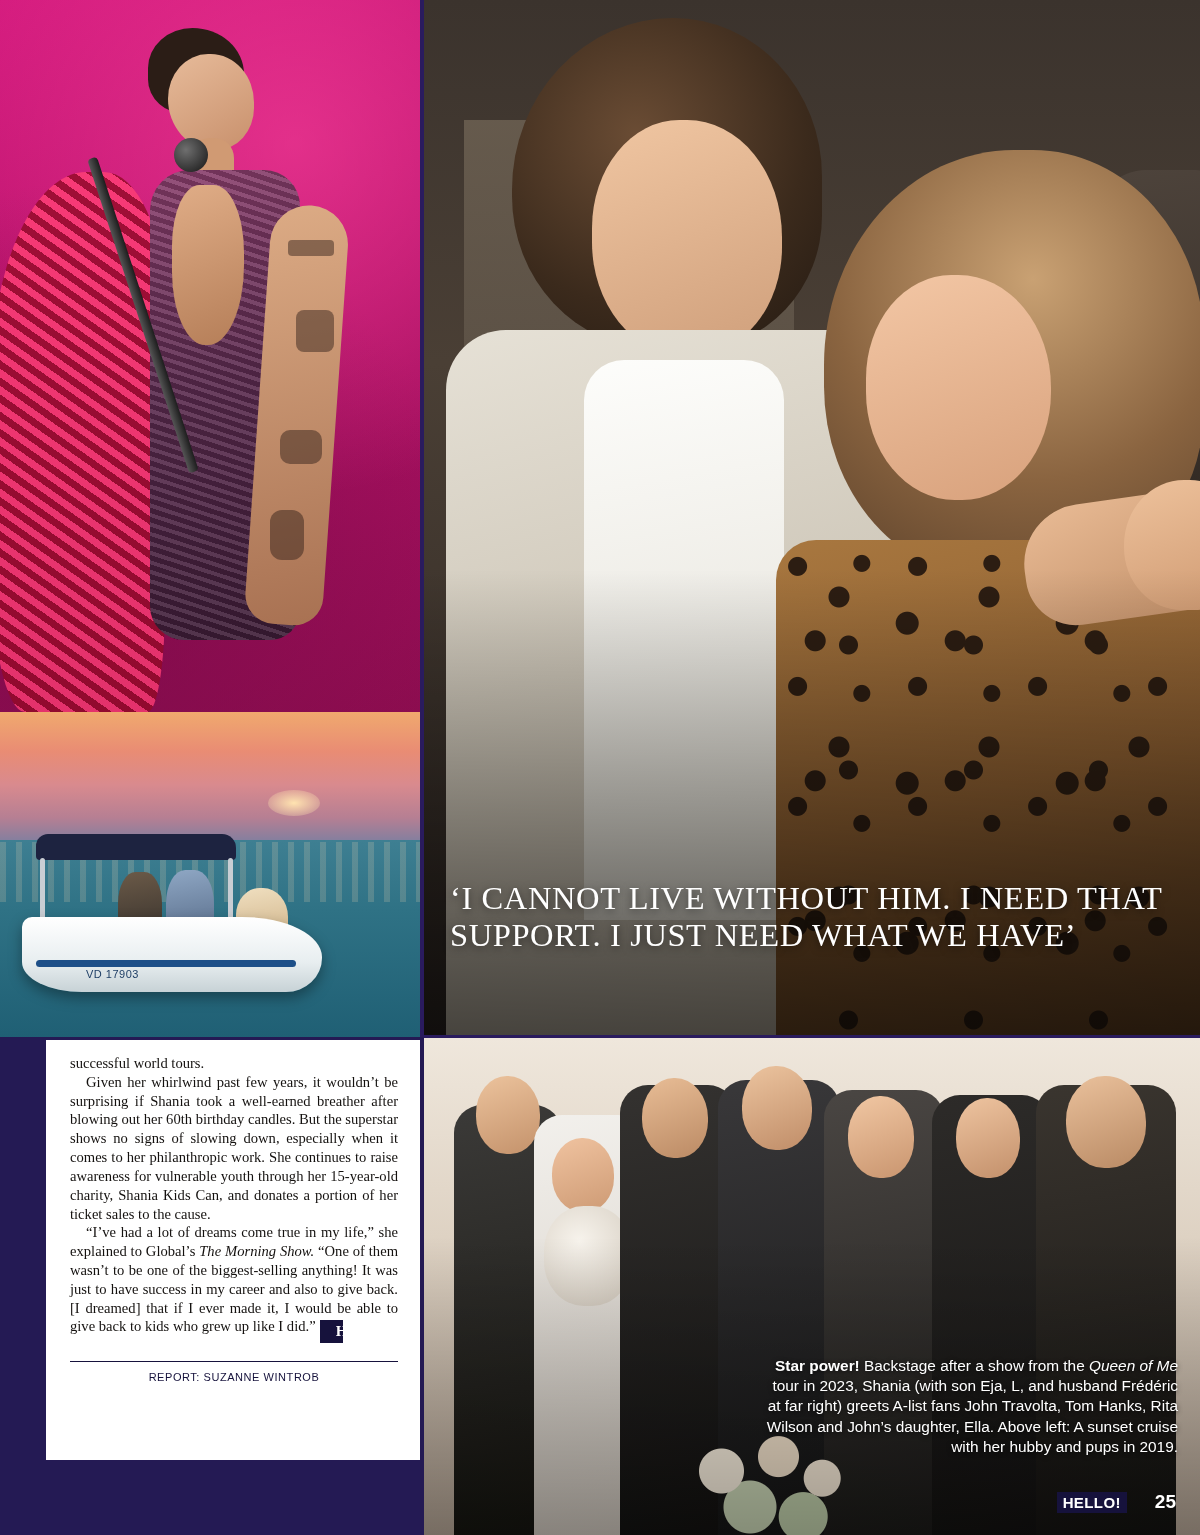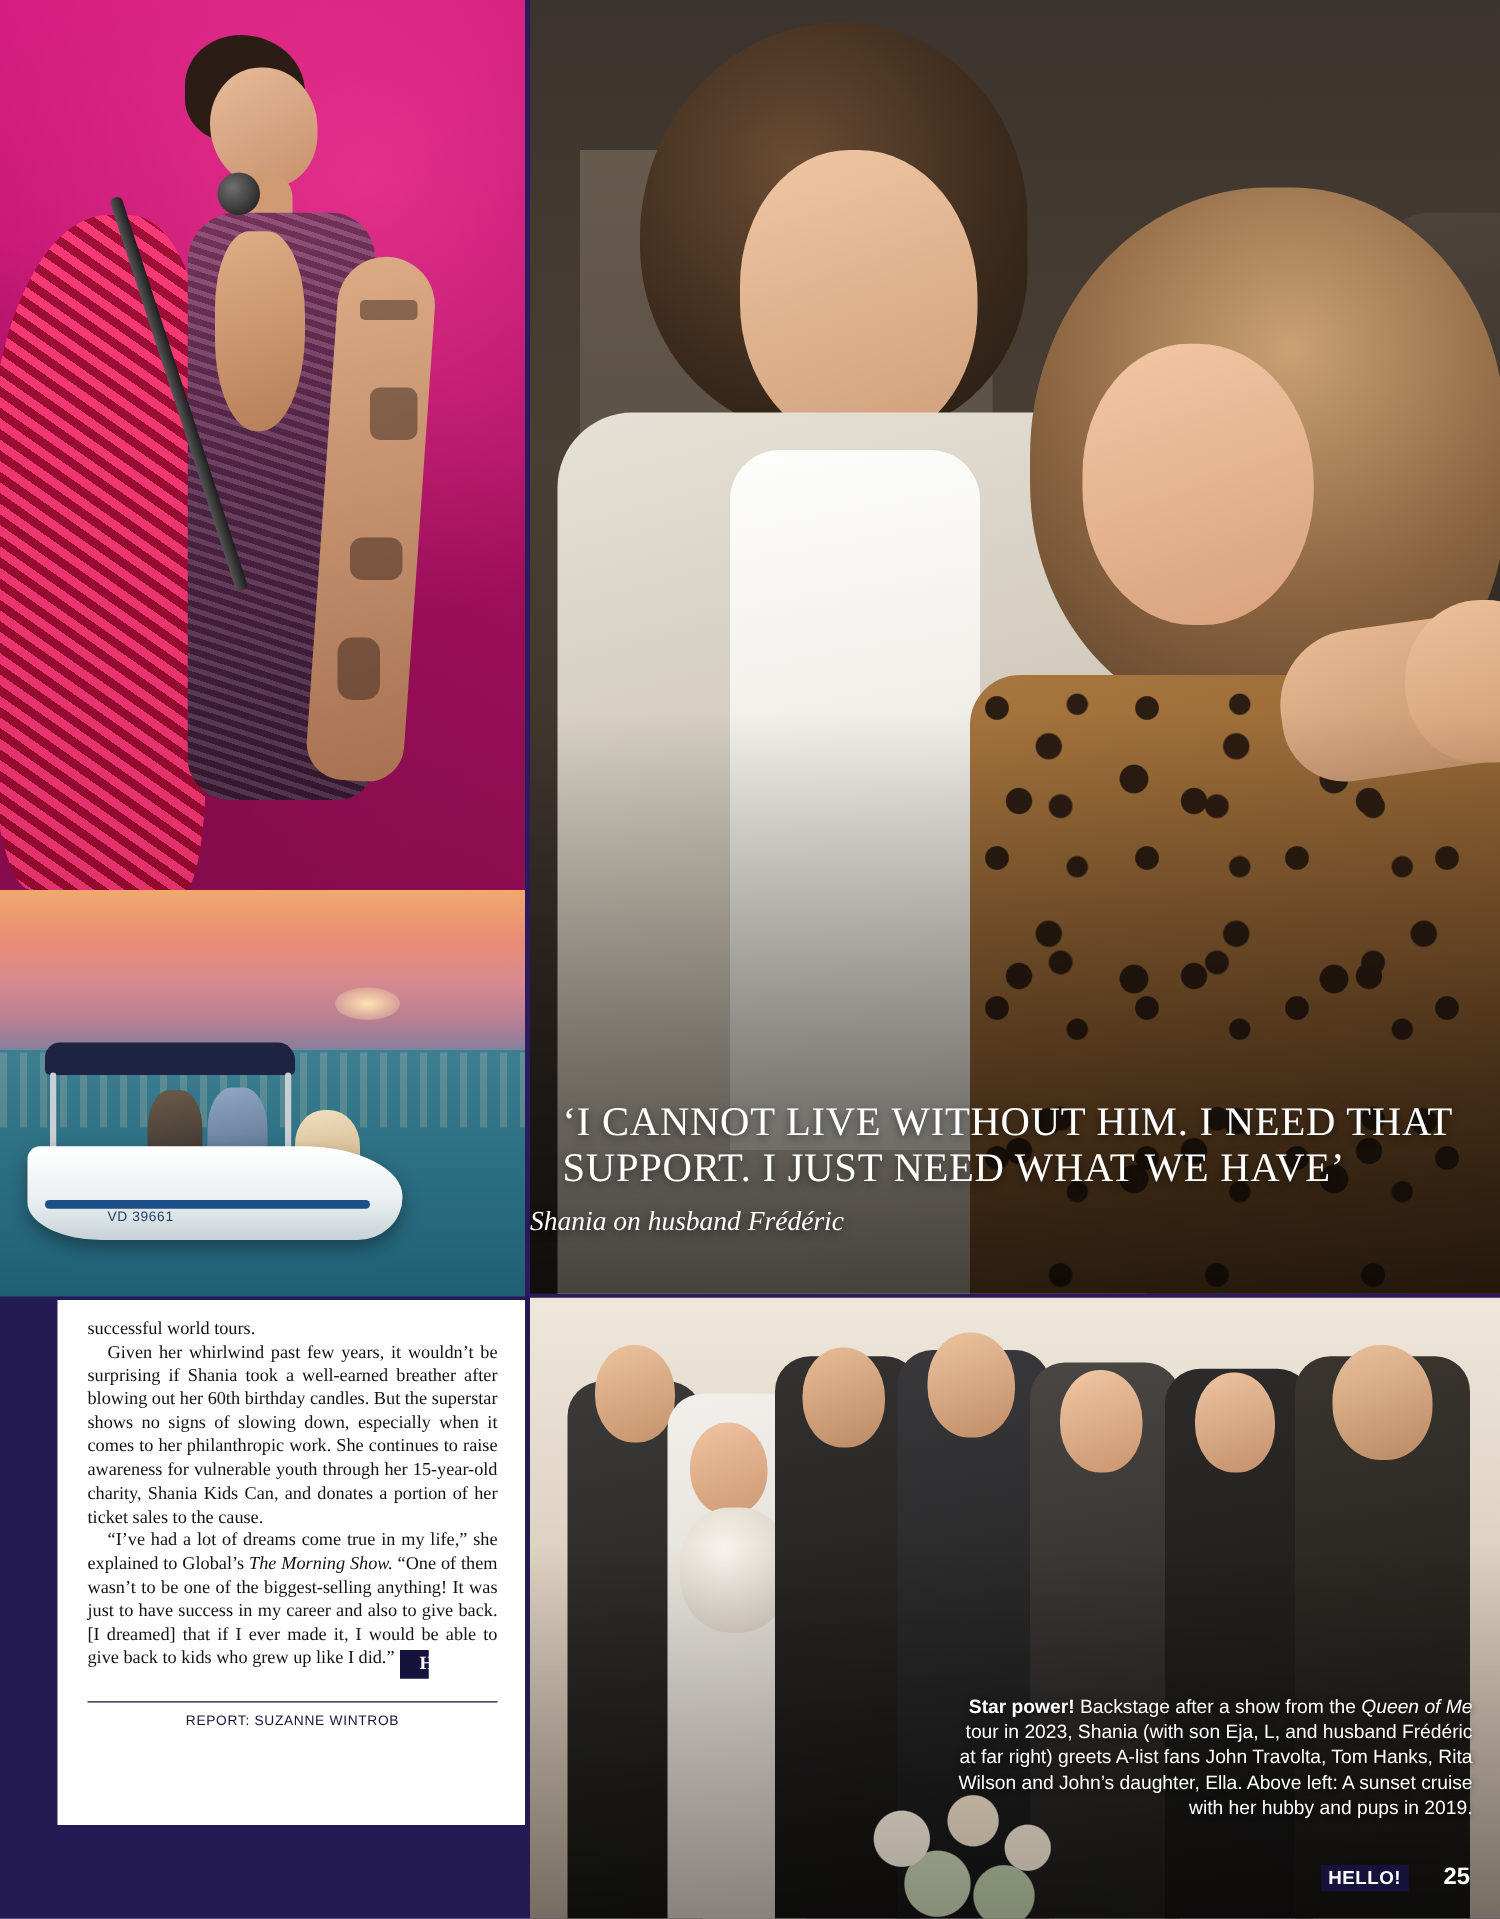--- a/index.html
+++ b/index.html
@@ -455,21 +455,21 @@
       <div class="boat-sea"></div>
       <div class="sea-shimmer"></div>
       <div class="boat-canopy"></div>
       <div class="canopy-leg" style="left:40px; top:146px;"></div>
       <div class="canopy-leg" style="left:228px; top:146px;"></div>
       <div class="boat-person" style="left:118px; top:160px; width:44px; height:78px; background:linear-gradient(170deg,#6b5a48,#2f2b28);"></div>
       <div class="boat-person" style="left:166px; top:158px; width:48px; height:84px; background:linear-gradient(170deg,#8fa7c4,#4b5f7c);"></div>
       <div class="boat-dog"></div>
       <div class="boat-hull"></div>
       <div class="boat-stripe"></div>
-      <div class="boat-reg">VD 39661</div>
+      <div class="boat-reg">VD 17903</div>
     </div>
 
     <div class="article">
       <p class="first">successful world tours.</p>
       <p>Given her whirlwind past few years, it wouldn’t be surprising if Shania took a well-earned breather after blowing out her 60th birthday candles. But the superstar shows no signs of slowing down, especially when it comes to her philanthropic work. She continues to raise awareness for vulnerable youth through her 15-year-old charity, Shania Kids Can, and donates a portion of her ticket sales to the cause.</p>
       <p><span>“I’ve had a lot of dreams come true in my life,” she explained to Global’s </span><i>The Morning Show.</i><span> “One of them wasn’t to be one of the biggest-selling anything! It was just to have success in my career and also to give back. [I dreamed] that if I ever made it, I would be able to give back to kids who grew up like I did.”</span><span class="hello-mark">H</span></p>
       <div class="report-rule"></div>
       <div class="report-line">REPORT: SUZANNE WINTROB</div>
     </div>
   </div>
@@ -485,21 +485,20 @@
     <div class="woman-hair"></div>
     <div class="woman-face"></div>
     <div class="woman-coat"></div>
     <div class="arm-over"></div>
     <div class="hand-up"></div>
     <div class="main-vignette"></div>
   </div>
 
   <div class="pull-quote">
     <div class="pq-text">‘I CANNOT LIVE WITHOUT HIM. I NEED THAT SUPPORT. I JUST NEED WHAT WE HAVE’</div>
-    <div class="pq-attr">Shania on husband Frédéric</div>
   </div>
 
   <div class="photo-group">
     <div class="group-wall"></div>
 
     <div class="grp-person" style="left:30px; width:108px; height:430px; background:linear-gradient(170deg,#3b3a38,#15140f);"></div>
     <div class="grp-head" style="left:52px; top:38px; width:64px; height:78px; background:linear-gradient(160deg,#ecc39d,#c4926b);"></div>
 
     <div class="grp-person" style="left:110px; width:112px; height:420px; background:linear-gradient(170deg,#f2f0ec,#cfc7bd);"></div>
     <div class="grp-head" style="left:128px; top:100px; width:62px; height:74px; background:linear-gradient(160deg,#f0c3a0,#cd9a74);"></div>

